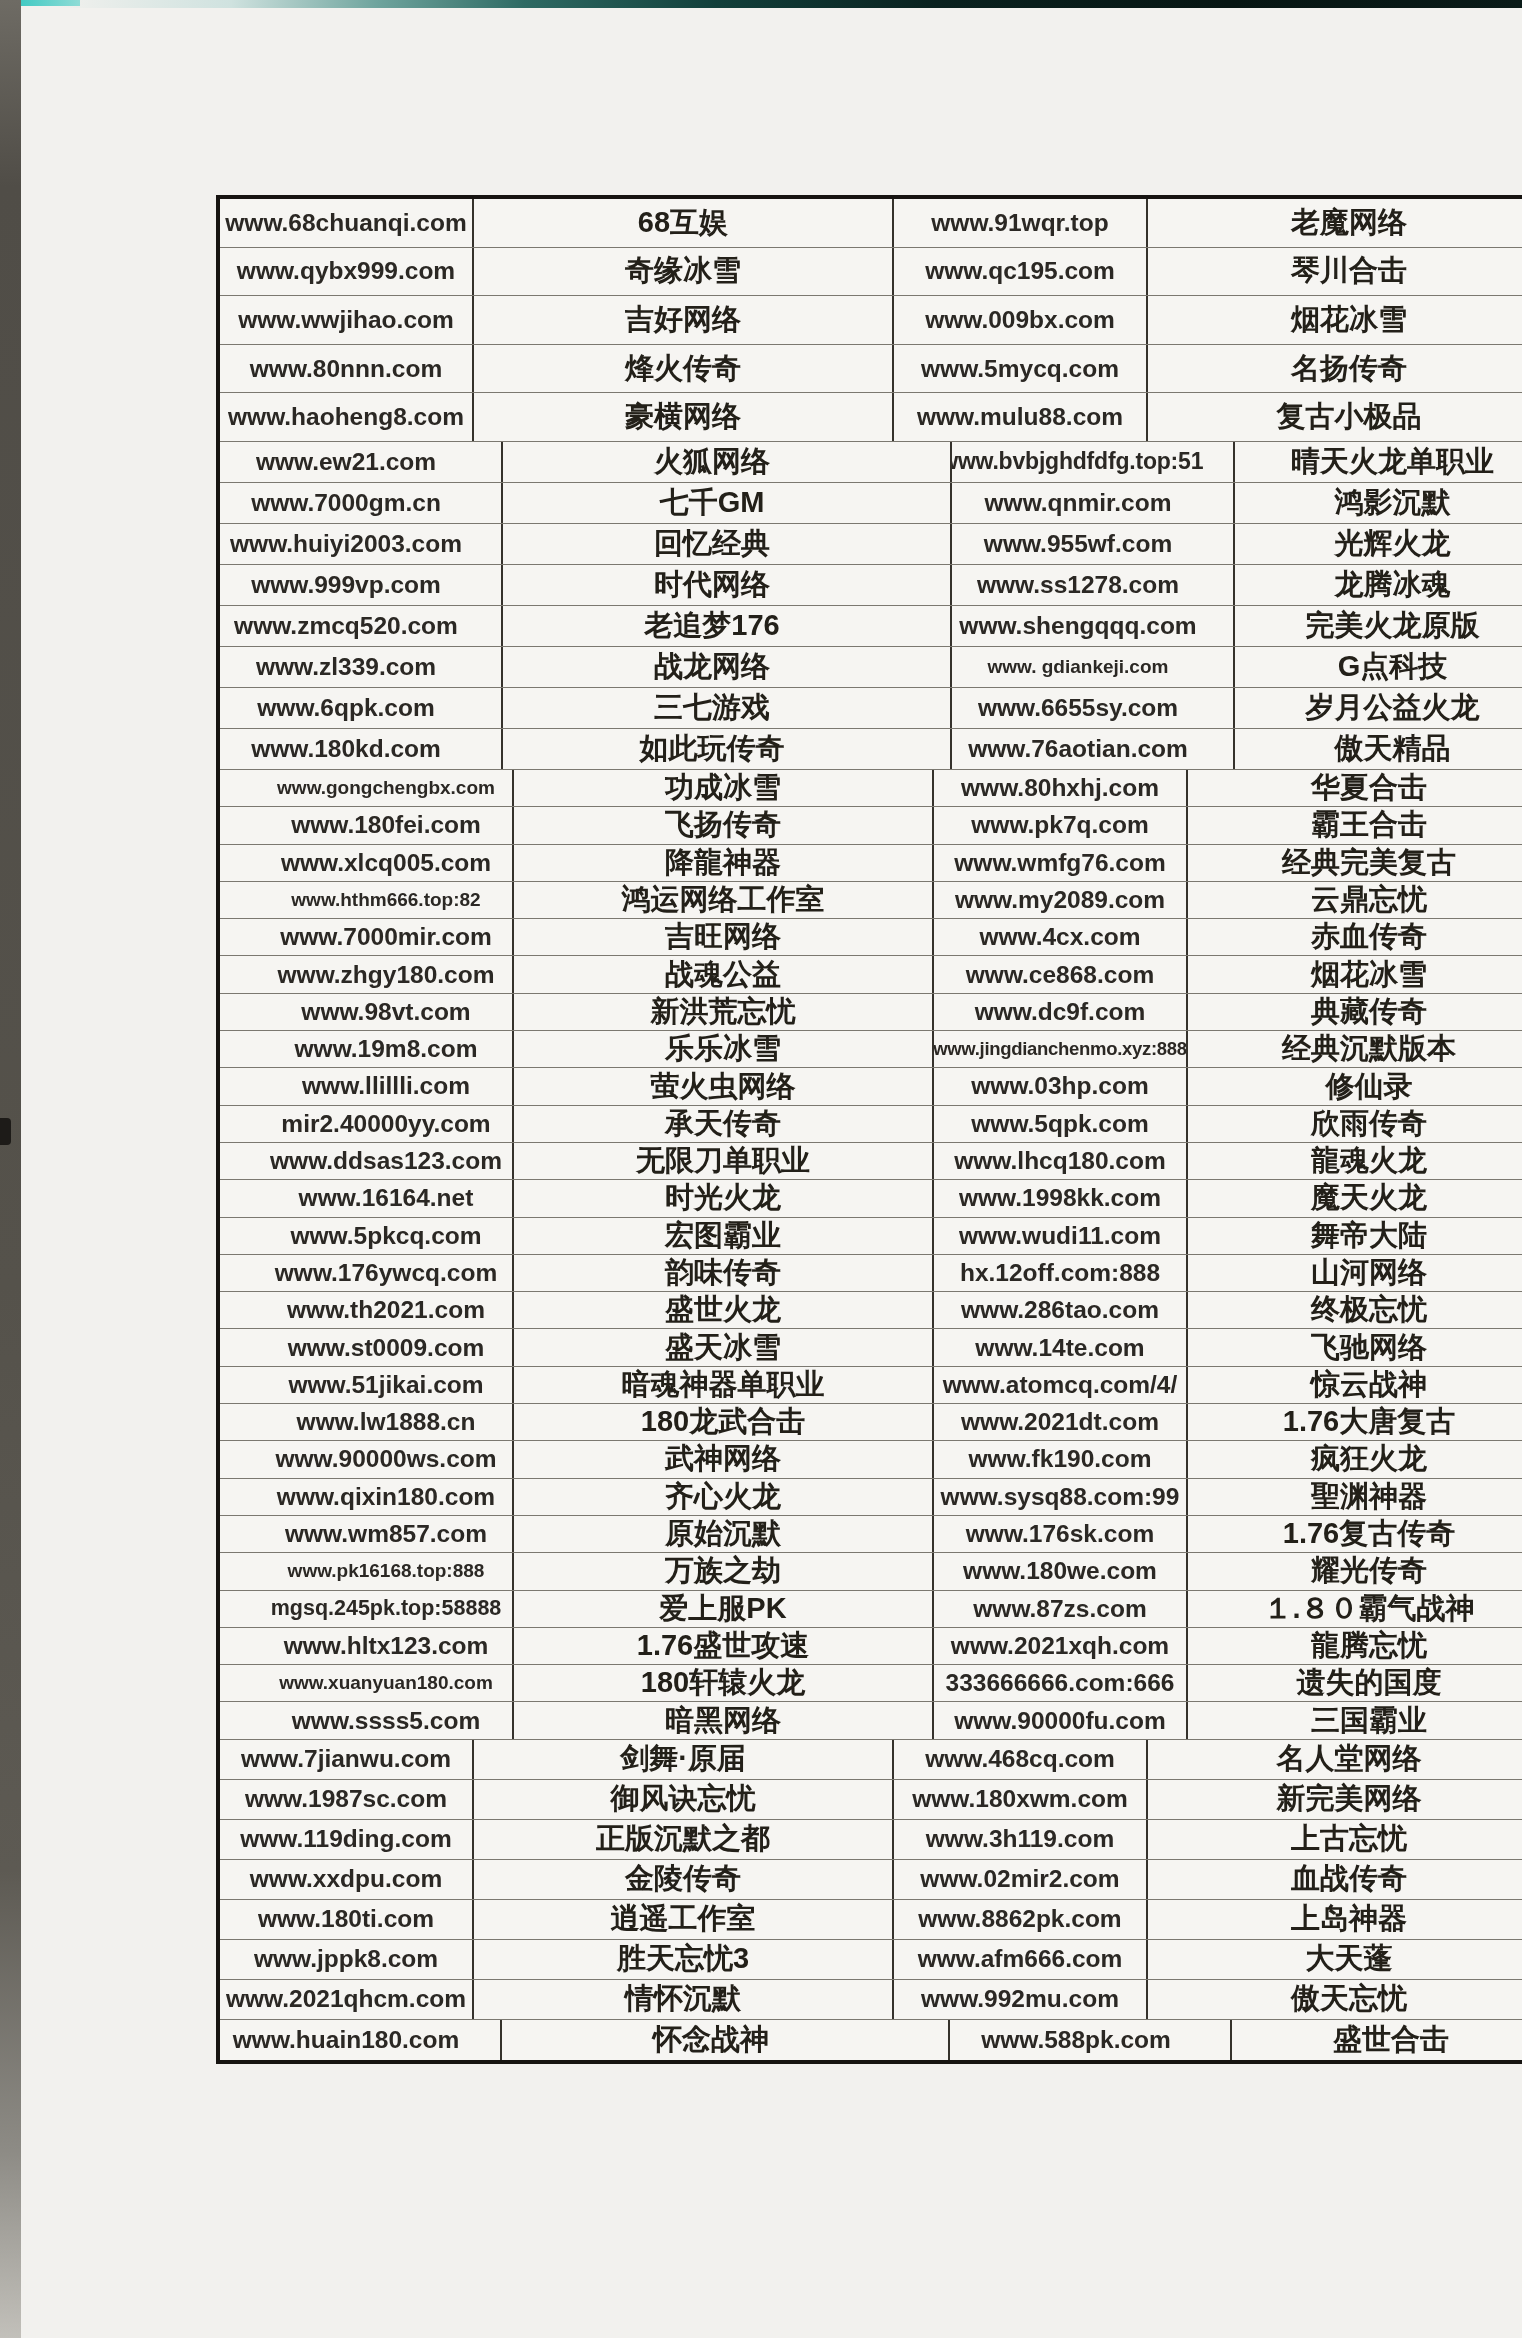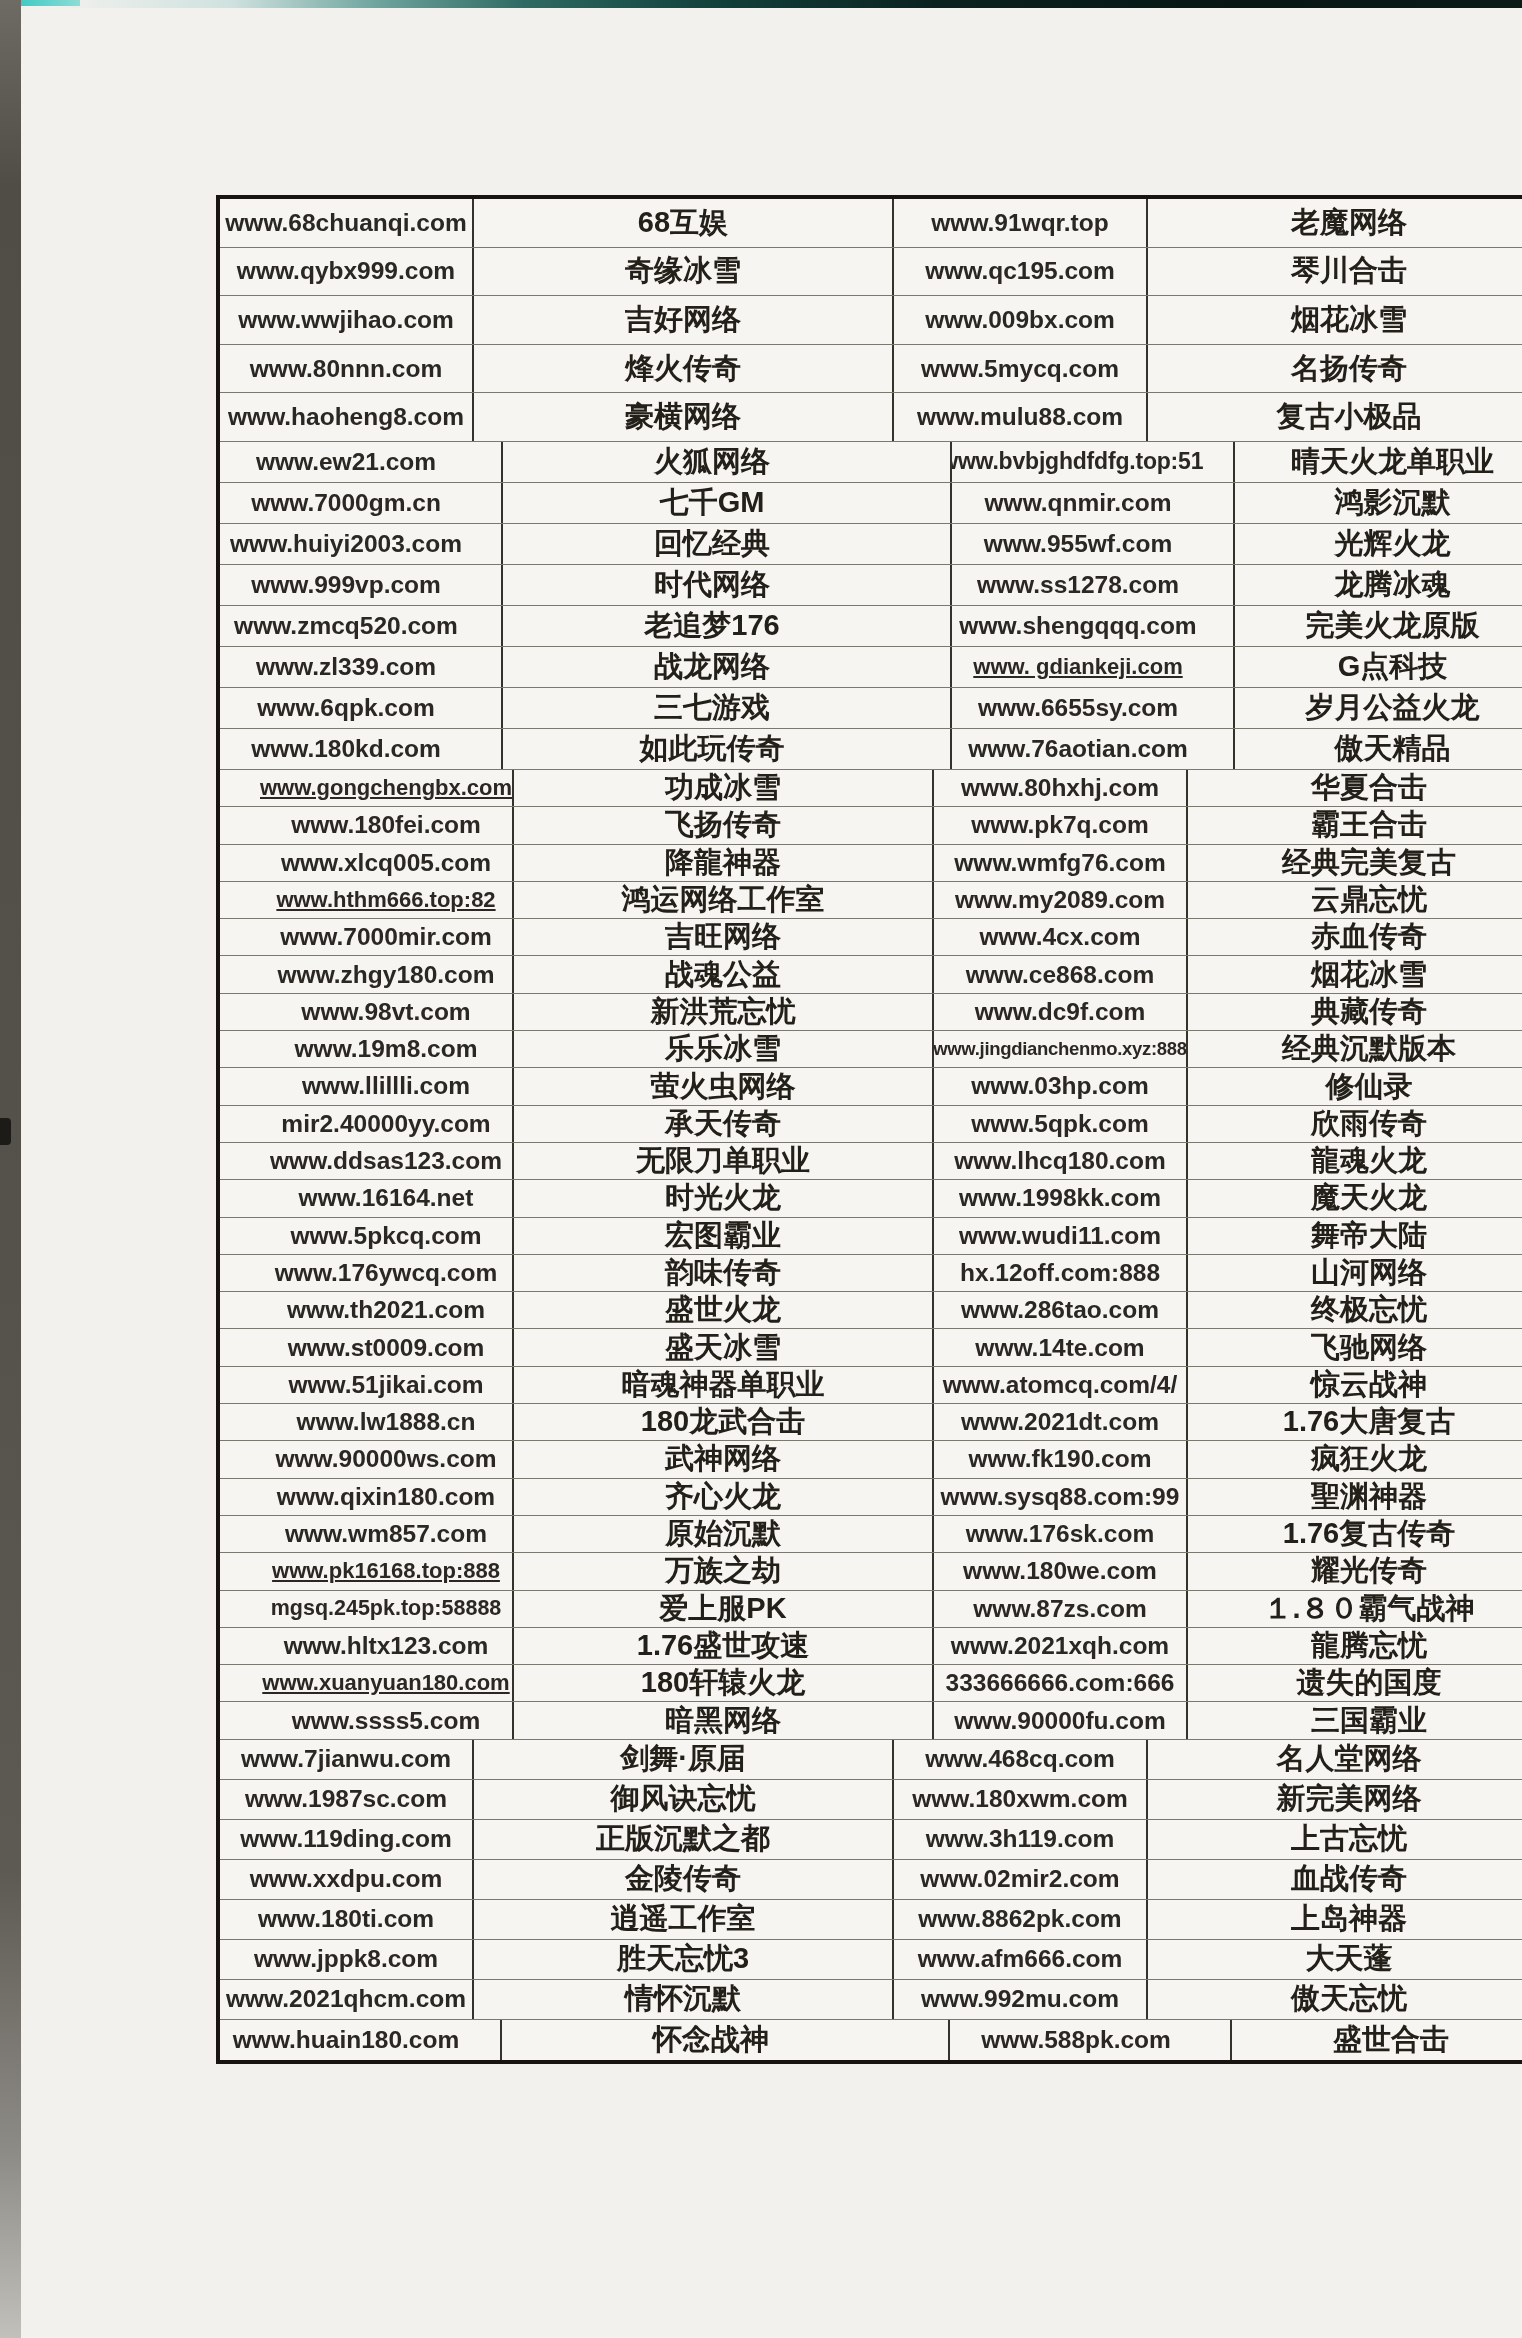--- a/index.html
+++ b/index.html
@@ -45,21 +45,21 @@
   .row.h2{height:41px;gap:29px;}
   .row.h3{height:37.3px;padding-left:40px;}
   .row.h4{height:40px;}
   .cell{
     display:flex;align-items:center;justify-content:center;
     box-sizing:border-box;overflow:hidden;white-space:nowrap;
     color:#2b2824;
   }
   .c2,.c3,.c4{border-left:2px solid #35322c;}
   .url{font-weight:700;font-size:24.5px;letter-spacing:0;}
-  .url.u23{font-size:22px;text-decoration:underline;}
+  .url.u23{font-size:19px;}
   .url.u22{font-size:21.5px;}
   .url.u20{font-size:23px;letter-spacing:-0.2px;}
   .url.u18{font-size:18.5px;letter-spacing:-0.3px;}
   .cn{font-weight:700;font-size:29px;color:#232019;}
 </style>
 </head>
 <body>
 
 <div class="page">
   <div class="top-bar"></div>

